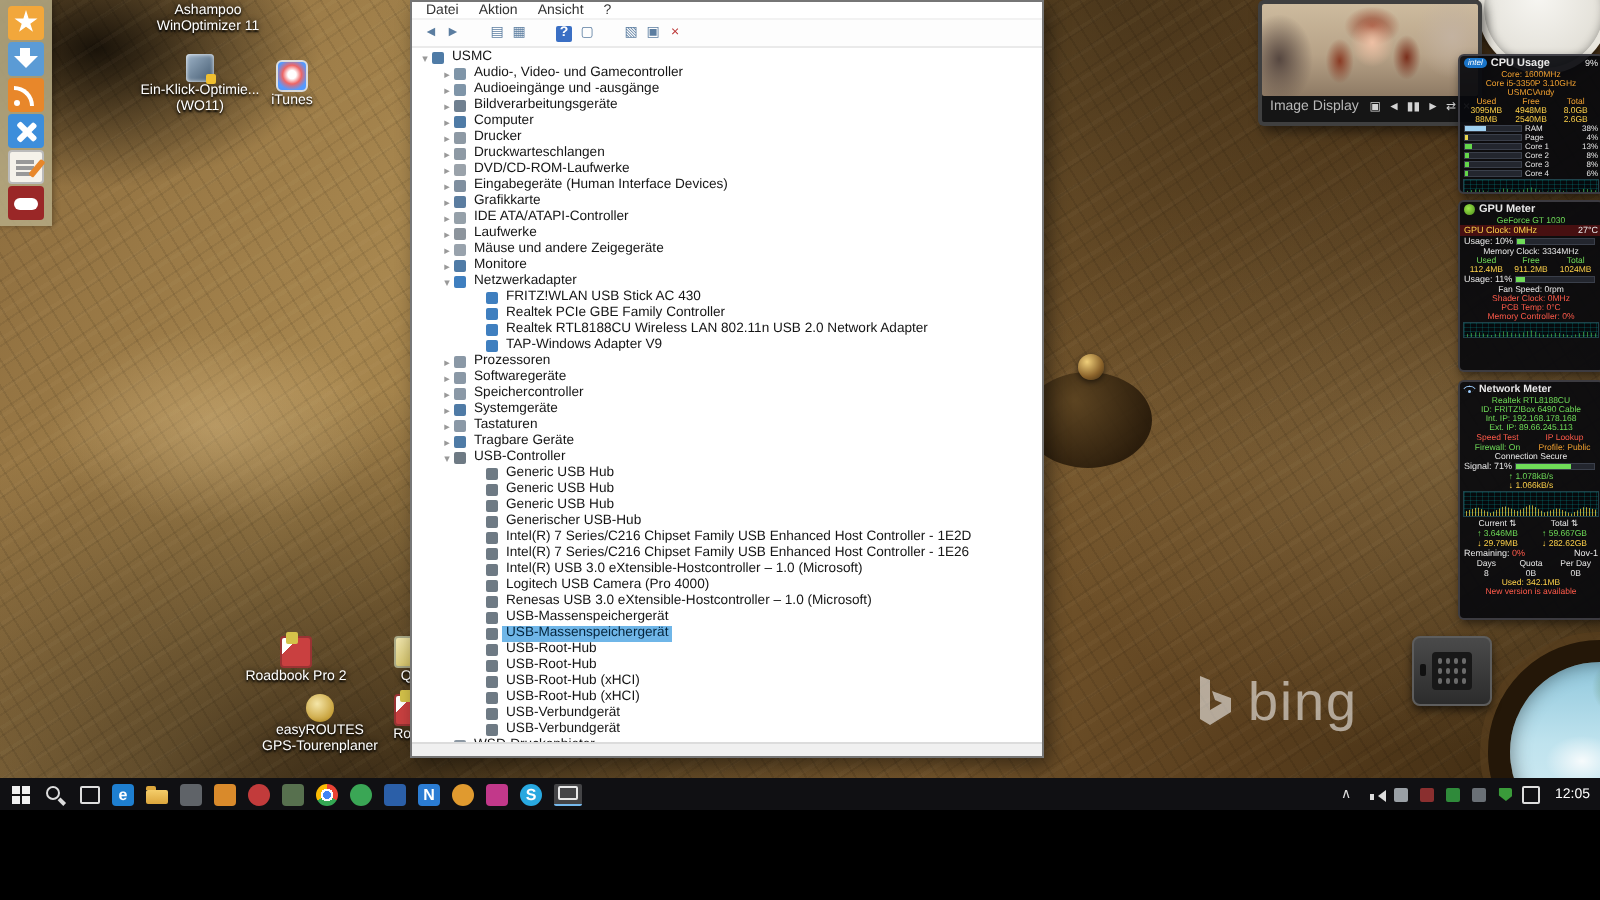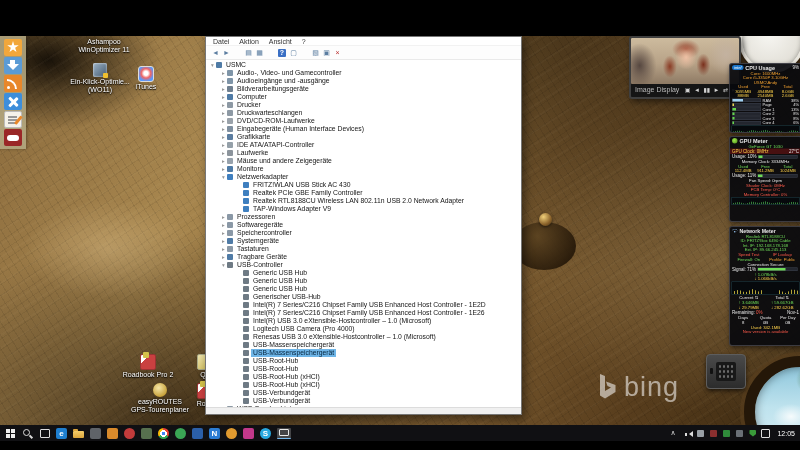--- a/index.html
+++ b/index.html
@@ -3,21 +3,21 @@
 <meta charset="utf-8">
 <style>
   html,body{margin:0;padding:0;background:#000;}
   body{width:800px;height:450px;font-family:"Liberation Sans",sans-serif;-webkit-font-smoothing:antialiased;}
   .screen{position:relative;width:800px;height:405px;overflow:hidden;
     background:
       radial-gradient(160px 100px at 6% 6%, rgba(12,8,3,.9), transparent 70%),
       radial-gradient(500px 320px at 70% 0%, rgba(30,20,8,.55), transparent 75%),
       radial-gradient(420px 300px at 22% 100%, rgba(20,12,4,.75), transparent 70%),
       radial-gradient(300px 220px at 90% 55%, rgba(235,205,140,.25), transparent 70%),
-      linear-gradient(115deg,#8a6a3c 0%,#a8874f 26%,#93713c 44%,#7c5c30 60%,#5a3f1e 80%,#3a2810 100%); margin-top: 36px;}
+      linear-gradient(115deg,#8a6a3c 0%,#a8874f 26%,#93713c 44%,#7c5c30 60%,#5a3f1e 80%,#3a2810 100%);}
   .wp-pattern{position:absolute;inset:0;opacity:.55;pointer-events:none;background:
       repeating-linear-gradient(58deg, rgba(0,0,0,.14) 0 1px, transparent 1px 7px),
       repeating-linear-gradient(-34deg, rgba(0,0,0,.10) 0 1px, transparent 1px 9px),
       repeating-linear-gradient(148deg, rgba(255,235,190,.05) 0 2px, transparent 2px 11px);}
   .wp-ridge{position:absolute;left:0;top:150px;width:240px;height:140px;pointer-events:none;
       background:radial-gradient(120px 70px at 45% 45%, rgba(235,205,150,.35), transparent 70%);}
   .wp-dome{position:absolute;left:512px;top:186px;width:64px;height:48px;border-radius:50%;
       background:radial-gradient(circle at 40% 30%, #5a4220, #241708 75%);opacity:.9;}
   .wp-knob{position:absolute;left:539px;top:177px;width:13px;height:13px;border-radius:50%;
       background:radial-gradient(circle at 35% 30%, #f0cf7a, #8a622a 60%, #3a2810);box-shadow:0 1px 3px rgba(0,0,0,.6);}

